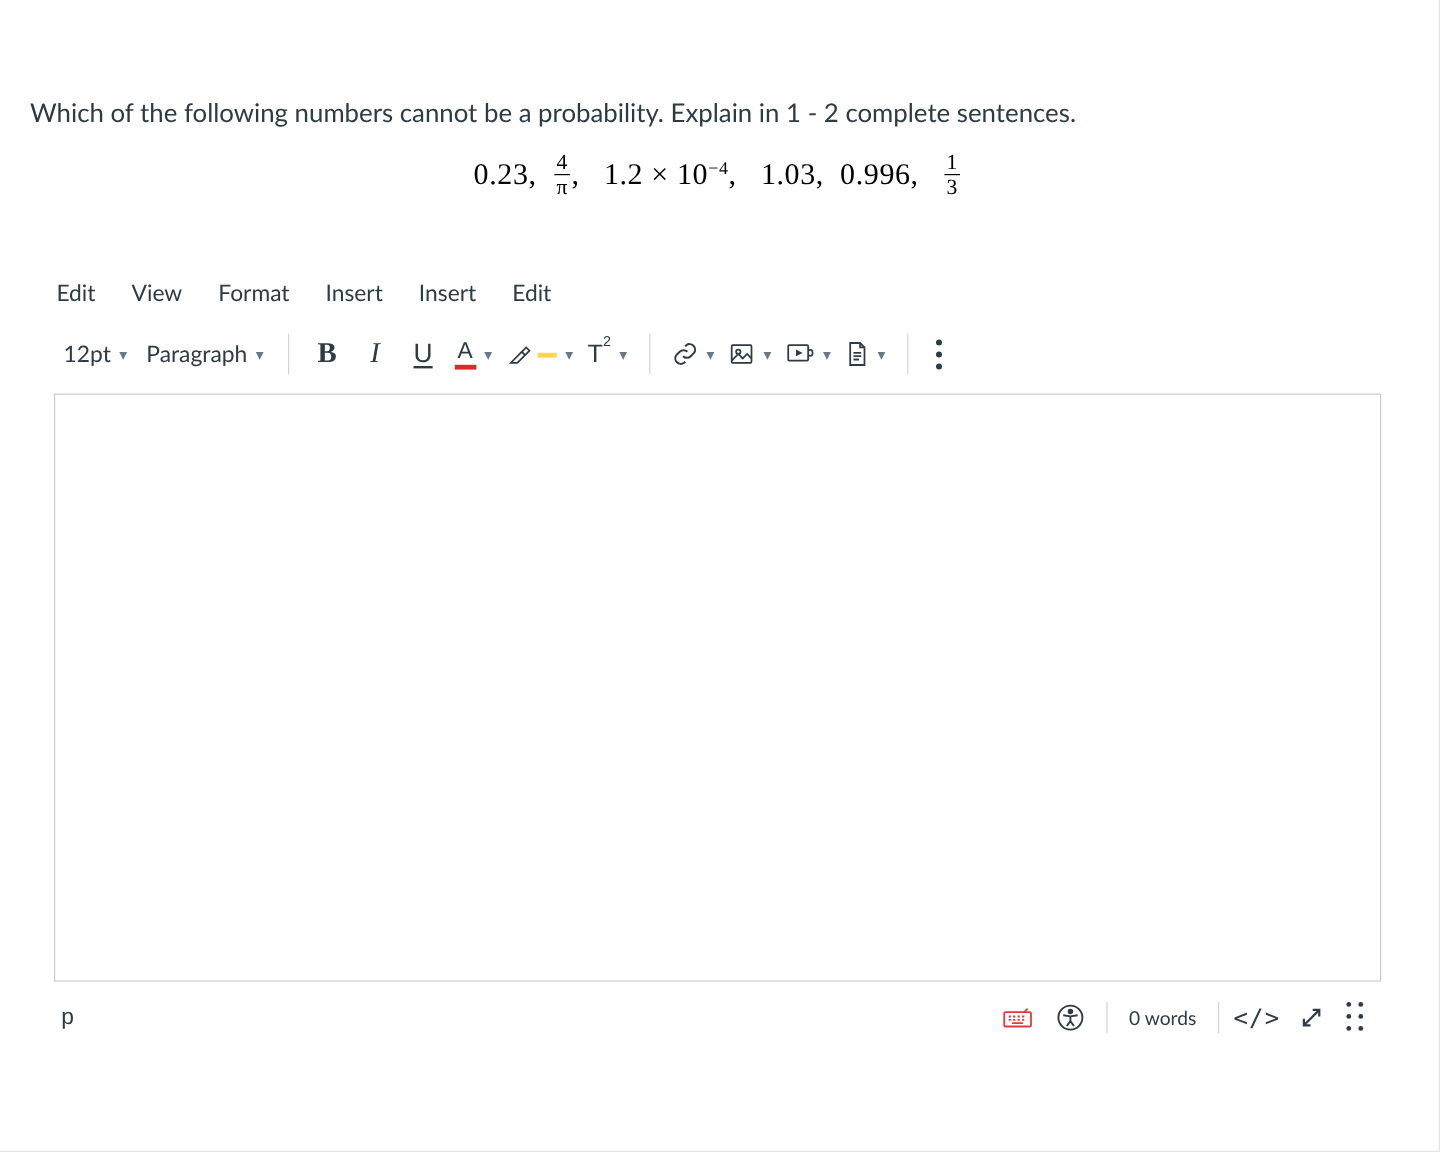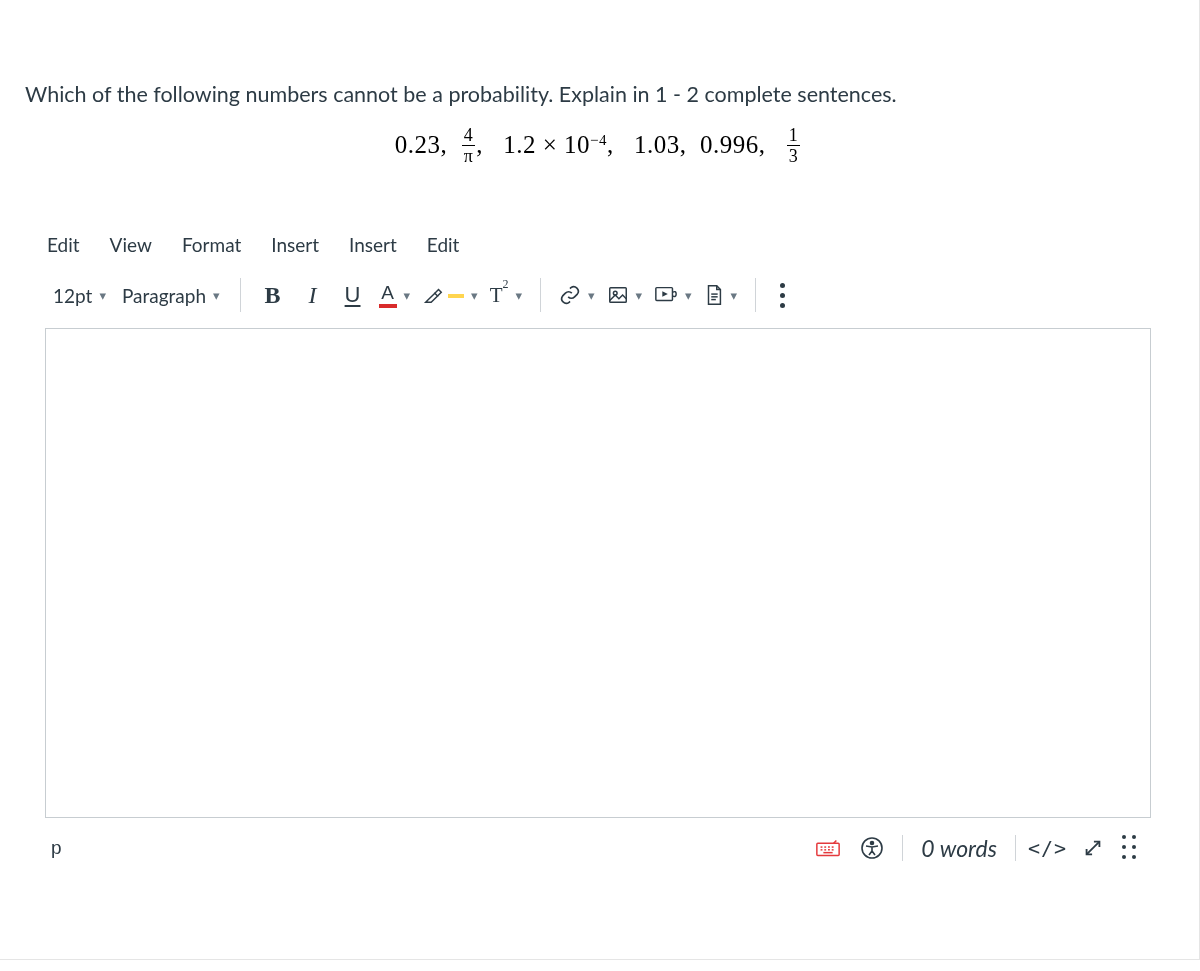--- a/index.html
+++ b/index.html
@@ -87,21 +87,21 @@
   .bold-b { font-family: "Times New Roman", serif; font-weight: 700; font-size: 24px; }
   .ital-i { font-family: "Times New Roman", serif; font-style: italic; font-size: 24px; }
   .under-u { font-family: Arial, sans-serif; font-size: 22px; text-decoration: underline; text-underline-offset: 3px; }
   .tcolor {
     display:inline-flex; flex-direction:column; align-items:center; line-height:1;
   }
   .tcolor .letter { font-family: Arial, sans-serif; font-size: 19px; }
   .tcolor .bar { width: 18px; height:4px; background:#d92b2b; margin-top:2px; }
   .tcolor .bar.hl { background:#FFD54F; }
   .super-t {
-    font-family: Liberation Serif, serif; font-size: 21px; position:relative;
+    font-family: Liberation Sans, sans-serif; font-size: 21px; position:relative;
   }
   .super-t sup { font-size: 12px; position:relative; top:-6px; }
 
   .editor-area {
     border: 1px solid #c7cdd1;
     height: 490px;
     background: #fff;
   }
 
   .statusbar {
@@ -110,21 +110,21 @@
     padding: 14px 6px 10px 6px;
     font-size: 19px;
     color:#2D3B45;
   }
   .statusbar .path { flex: 0 0 auto; font-family: Arial, sans-serif; }
   .statusbar .spacer { flex: 1 1 auto; }
   .statusbar .sb-item {
     display:inline-flex; align-items:center; justify-content:center;
     min-width: 36px; height: 32px; margin: 0 4px; cursor:pointer; color:#2D3B45;
   }
-  .statusbar .words { font-size: 23px; padding: 0 10px; font-style: italic; }
+  .statusbar .words { font-size: 16px; padding: 0 10px; }
   .statusbar .sep {
     width:1px; height:26px; background:#d0d4d8; margin:0 8px;
   }
   .codebrackets { color:#2D3B45; font-family: monospace; font-size: 20px; letter-spacing:1px;}
   svg { display:block; }
   .six-dots {
     display:grid; grid-template-columns: 6px 6px; grid-template-rows: 6px 6px 6px; gap:4px;
     padding:2px;
   }
   .six-dots i { width:4px; height:4px; background:#2D3B45; border-radius:50%; display:block;}

